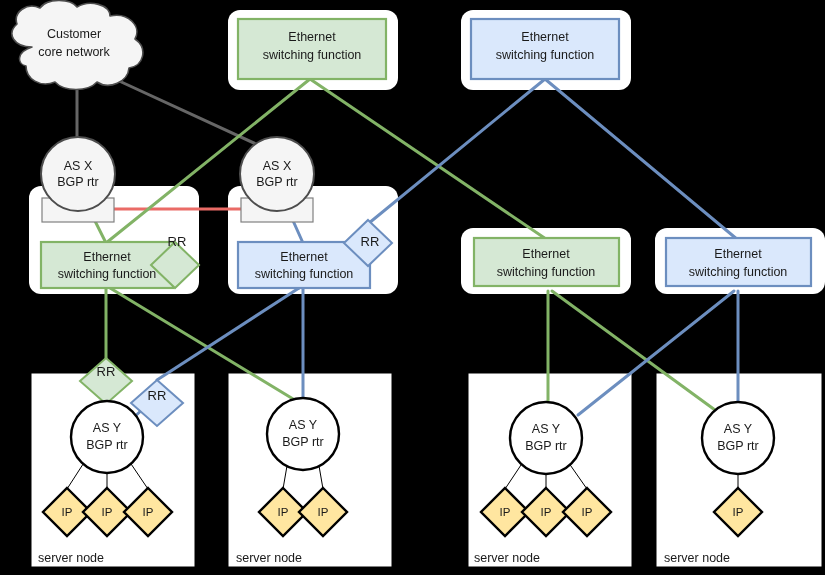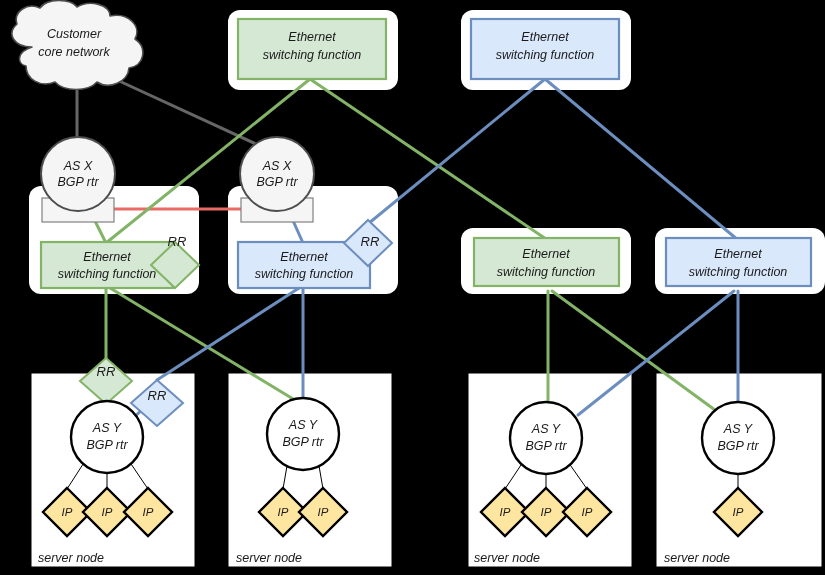--- a/index.html
+++ b/index.html
@@ -11,21 +11,20 @@
     width: 825px;
     height: 575px;
     overflow: hidden;
     font-family: "Liberation Sans", sans-serif;
   }
   #diagram-root {
     position: relative;
     width: 825px;
     height: 575px;
     background: #000000;
-    font-style: italic;
   }
   svg#net-svg {
     display: block;
     width: 825px;
     height: 575px;
   }
   .sw-label {
     font-family: "Liberation Sans", sans-serif;
     font-size: 12.5px;
     fill: #1a1a1a;

